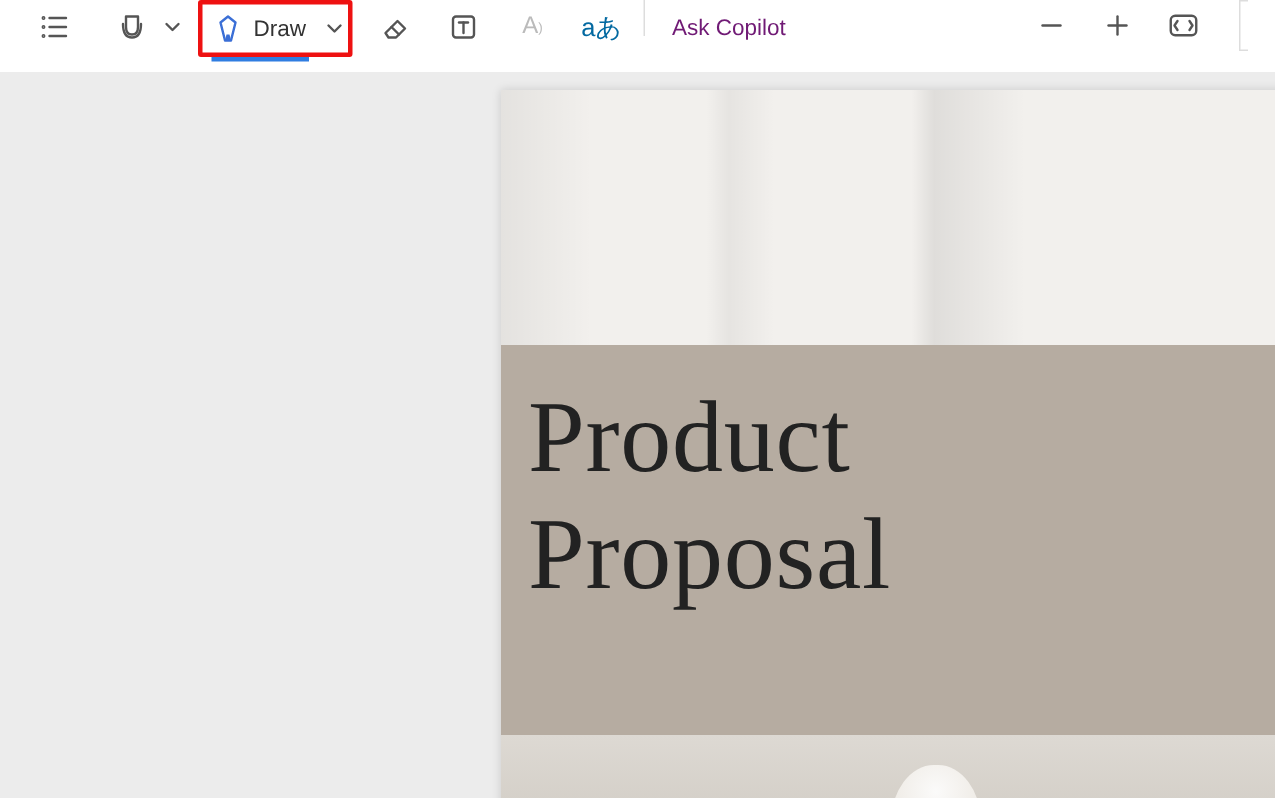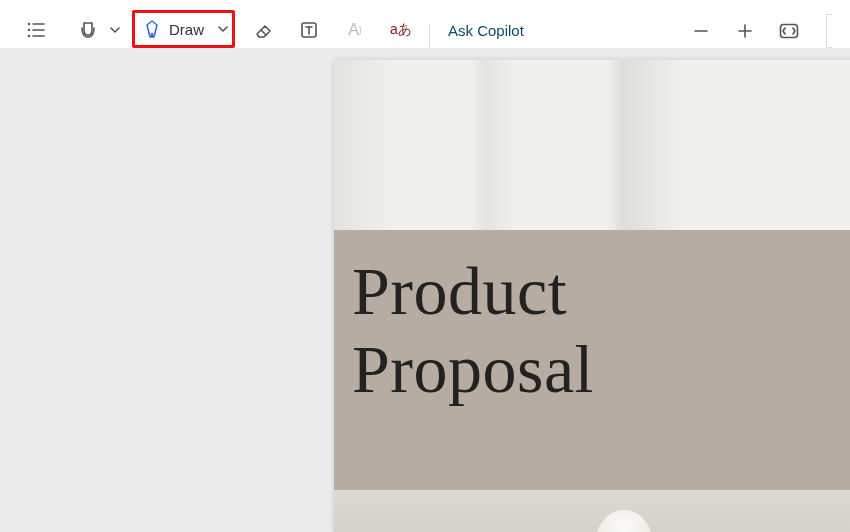--- a/index.html
+++ b/index.html
@@ -1,21 +1,21 @@
 <!DOCTYPE html>
 <html><head>
   <meta charset="utf-8">
   <style>
     * { margin: 0; padding: 0; box-sizing: border-box; }
     html, body { width: 850px; height: 532px; overflow: hidden; font-family: "Segoe UI", Arial, sans-serif; background: #ffffff; }
     
     .toolbar {
       height: 48px;
       display: flex;
-      align-items: flex-end;
+      align-items: flex-start;
       padding: 0 18px;
       background: #ffffff;
       gap: 0;
     }
     .tool-btn {
       display: inline-flex;
       align-items: center;
       justify-content: center;
       height: 36px;
       min-width: 36px;
@@ -48,21 +48,21 @@
       position:absolute;
       left:6px; right:26px; bottom:-6px;
       height:3px; background:#2f7de1;
     }
     .sep {
       width: 1px; height: 24px;
       background: #ddd;
       margin: 0 10px;
     }
     .spacer { flex: 1; }
-    .ask-copilot { font-size: 15px; color:#0c4a6e; padding:0 8px; height:36px; display:inline-flex; align-items:center; cursor:pointer; }
+    .ask-copilot { font-size: 15px; color:#701a75; padding:0 8px; height:36px; display:inline-flex; align-items:center; cursor:pointer; }
     .right-tools { display:flex; align-items:center; gap:10px; }
     .right-btn {
       width: 34px; height: 34px;
       display:inline-flex; align-items:center; justify-content:center;
       color:#555; cursor:pointer; border-radius:4px;
     }
     .page-seg {
       width: 6px; height:34px;
       border:1px solid #ddd; border-right:none;
       margin-left:10px;
@@ -119,21 +119,21 @@
     }
     .pic-strip .pawn {
       position:absolute; left:260px; bottom:0; width:60px; height:90px;
       background: radial-gradient(circle at 50% 20%, #fff, #ece7df 55%, #cfc7bb);
       border-radius: 50% 50% 40% 40% / 45% 45% 60% 60%;
       opacity:0.9;
     }
     
     svg { display:block; }
     .icon-stroke { stroke:#555; stroke-width:1.6; fill:none; stroke-linecap:round; stroke-linejoin:round; }
-    .aa-txt { font-size:14px; color:#7f1d1d; font-family:"Segoe UI",Arial,sans-serif; }
+    .aa-txt { font-size:17px; color:#0369a1; font-family:"Segoe UI",Arial,sans-serif; }
     .muted .aa-txt, .muted { color:#bbb; }
   </style>
 </head>
 <body>
 
 <div class="toolbar">
   <div class="tool-btn">
     <svg width="20" height="20">
         <g class="icon-stroke">
           <circle cx="3" cy="4" r="0.5"></circle>

